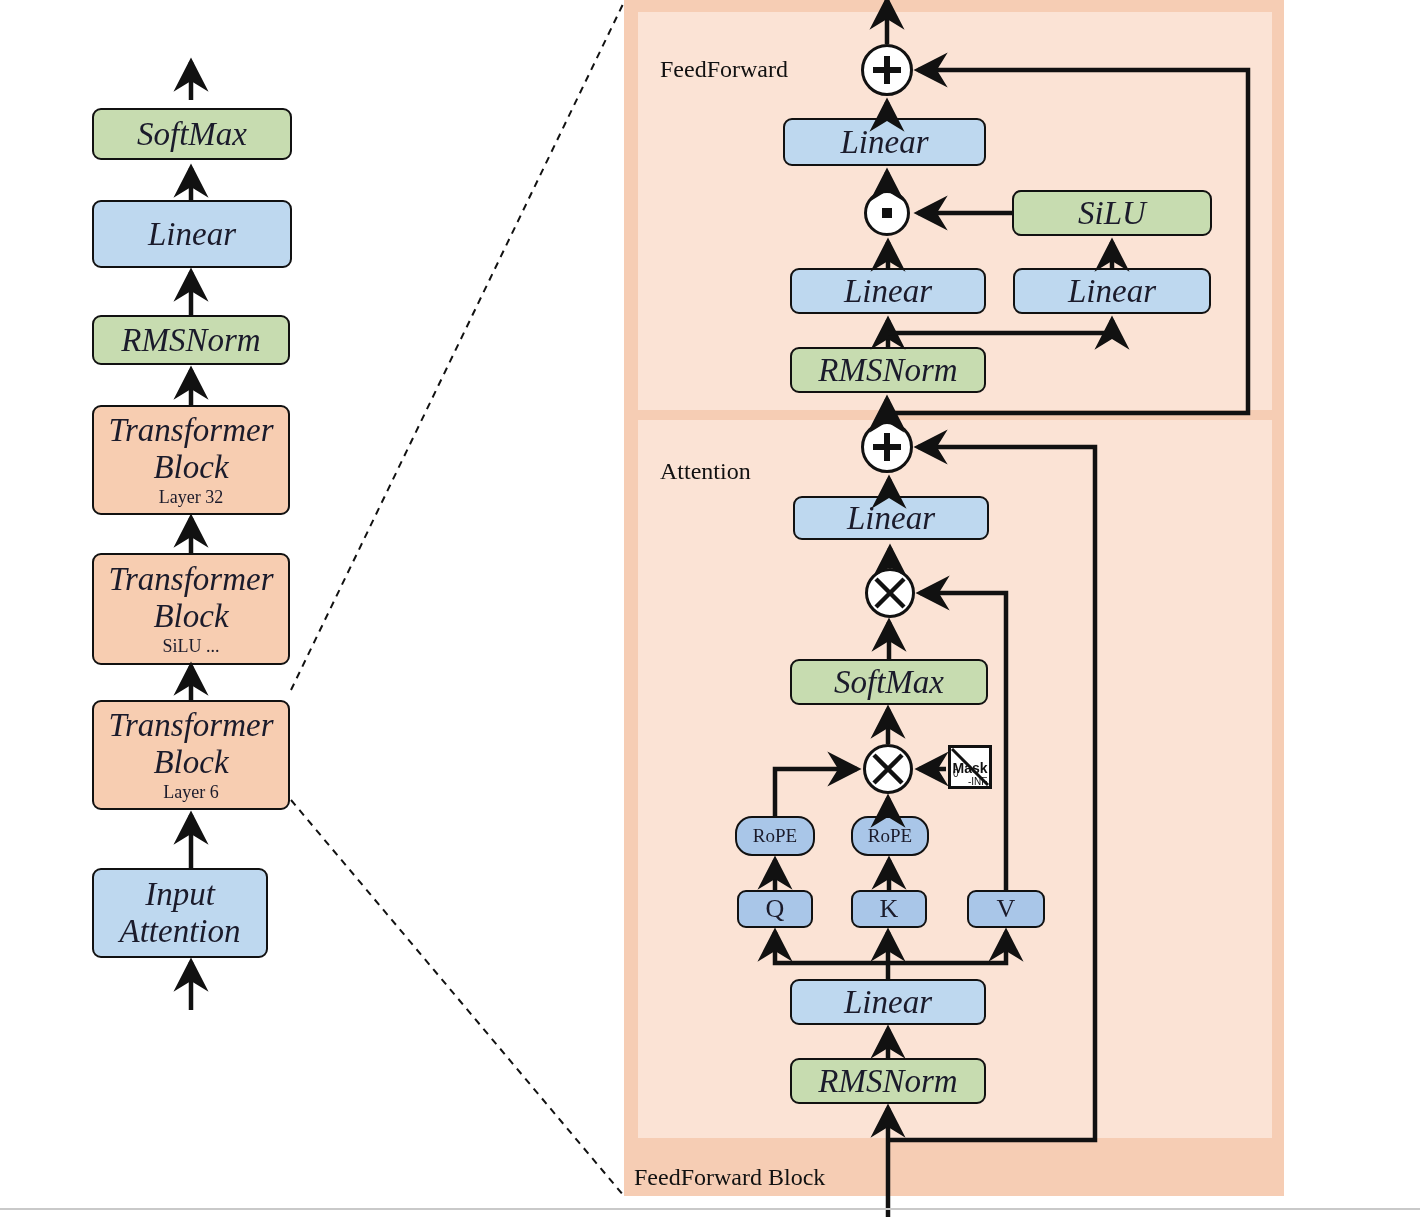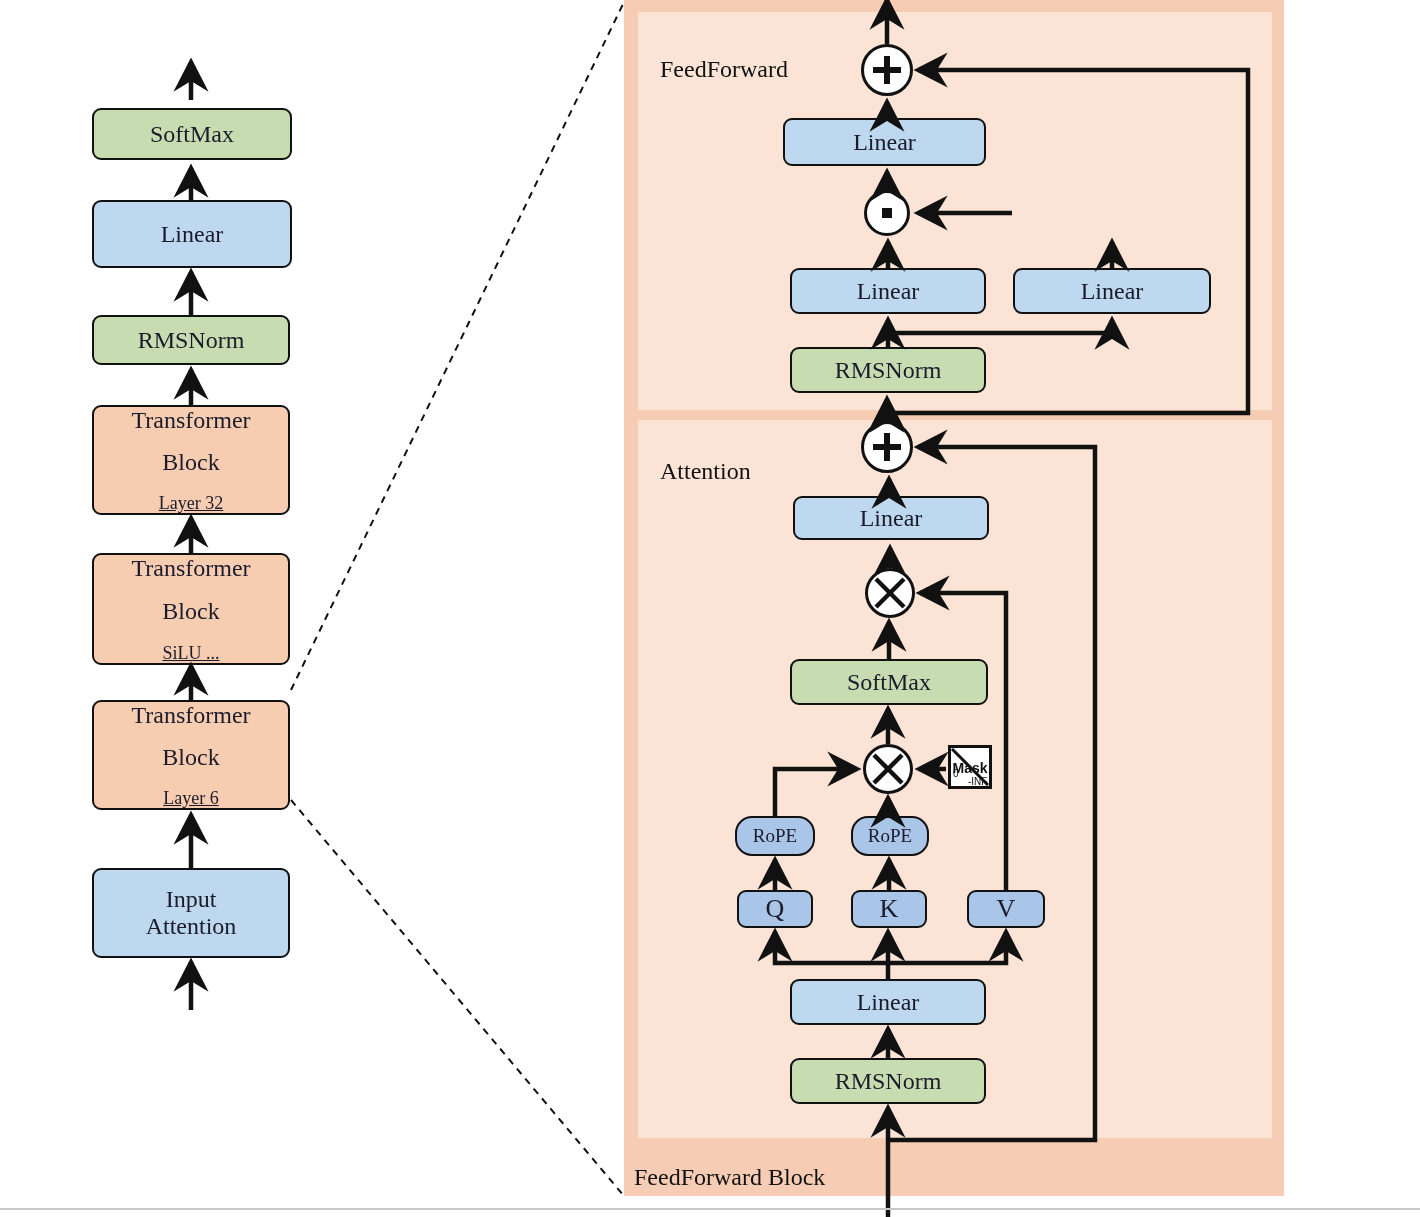--- a/index.html
+++ b/index.html
@@ -6,26 +6,26 @@
   body{width:1420px;height:1217px;font-family:"Liberation Serif",serif;overflow:hidden;position:relative;}
   #root{position:relative;width:1420px;height:1217px;background:#fff;}
 
   
   .node{position:absolute;box-sizing:border-box;border:2.5px solid #111;border-radius:9px;
         display:flex;flex-direction:column;align-items:center;justify-content:center;
         text-align:center;color:#1b1b2b;line-height:1.12;}
   .blue{background:#bed8ef;}
   .blue-d{background:#a9c6e8;}
   .green{background:#c7dcb0;}
-  .orange{background:#f7cdb1;justify-content:space-between;}
-
-  .t-main{font-size:24px;}
+  .orange{background:#f7cdb1;}
+
+  .t-main{font-size:33px;font-style:italic;}
   .t-lg{font-size:26px;}
   .t-sm{font-size:19px;border-radius:17px;}
-  .t-sub{font-size:18px;margin-top:1px;text-decoration:underline;}
+  .t-sub{font-size:18px;margin-top:1px;}
 
   
   .panel-outer{position:absolute;box-sizing:border-box;background:#f6cdb4;}
   .panel-inner{position:absolute;box-sizing:border-box;background:#fbe3d5;}
   .panel-label{position:absolute;font-size:24px;color:#111;}
 
   
   .opc{position:absolute;border:3.5px solid #111;border-radius:50%;background:#fff;box-sizing:border-box;}
   .opc svg{display:block;}
 
@@ -66,21 +66,21 @@
     <span class="t-main">Block</span>
     <span class="t-sub">SiLU ...</span>
   </div>
 
   <div class="node orange" style="left:92px;top:700px;width:198px;height:110px;">
     <span class="t-main">Transformer</span>
     <span class="t-main">Block</span>
     <span class="t-sub">Layer 6</span>
   </div>
 
-  <div class="node blue" style="left:92px;top:868px;width:198px;height:90px;">
+  <div class="node blue" style="left:92px;top:868px;width:176px;height:90px;">
     <span class="t-main">Input</span>
     <span class="t-main">Attention</span>
   </div>
 
   <div class="panel-outer" style="left:624px;top:0px;width:660px;height:1196px;"></div>
 
   <div class="panel-inner" style="left:638px;top:12px;width:634px;height:398px;"></div>
 
   <div class="panel-inner" style="left:638px;top:420px;width:634px;height:718px;"></div>
 
@@ -98,20 +98,23 @@
   <div class="node blue t-main" style="left:783px;top:118px;width:203px;height:48px;">
     <span>Linear</span>
   </div>
 
   <div class="opc" style="left:864px;top:190px;width:46px;height:46px;">
     <svg width="40" height="40" viewBox="0 0 40 40">
       <rect x="15" y="15" width="10" height="10" fill="#111"></rect>
     </svg>
   </div>
 
+  <div class="node green t-main" style="left:1012px;top:190px;width:200px;height:46px;">
+    <span>SiLU</span>
+  </div>
 
   <div class="node blue t-main" style="left:790px;top:268px;width:196px;height:46px;">
     <span>Linear</span>
   </div>
 
   <div class="node blue t-main" style="left:1013px;top:268px;width:198px;height:46px;">
     <span>Linear</span>
   </div>
 
   <div class="node green t-main" style="left:790px;top:347px;width:196px;height:46px;">

